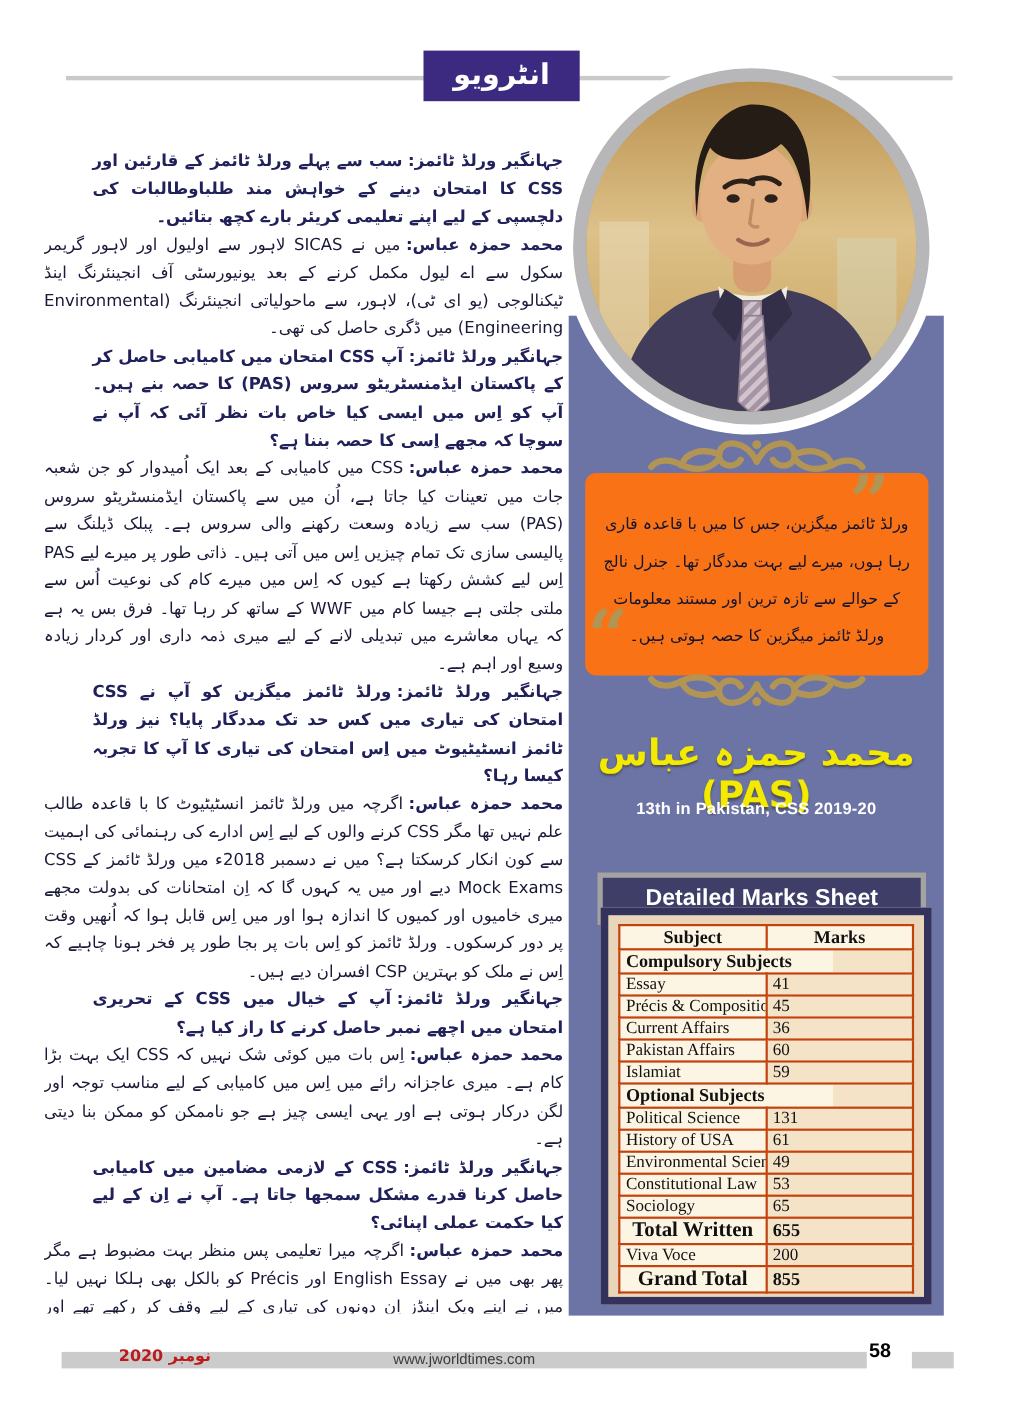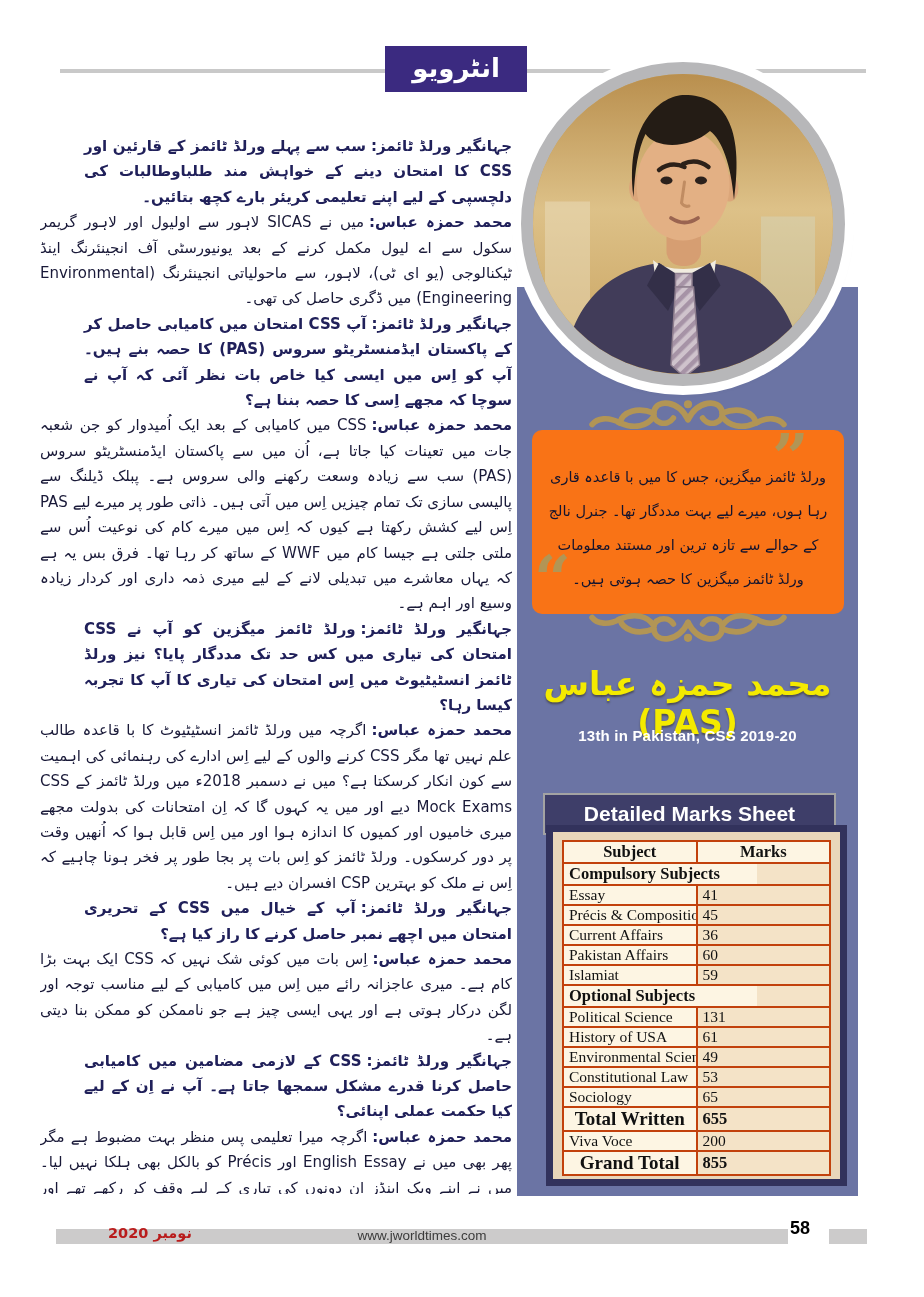--- a/index.html
+++ b/index.html
@@ -42,21 +42,21 @@
   .quote-open{left:772px;top:438px;}
   .quote-close{left:534px;top:560px;}
 
   .name{left:517px;top:664px;width:341px;text-align:center;direction:rtl;z-index:4;
         color:#f4ea00;font-size:33px;font-weight:bold;font-family:"DejaVu Sans",sans-serif;
         text-shadow:0 2px 2px rgba(40,30,0,.45);}
   .subtitle{left:517px;top:727px;width:341px;text-align:center;color:#ffffff;z-index:4;
         font-size:15px;font-weight:bold;letter-spacing:0.2px;}
 
   .marks-title{left:543px;top:793px;width:289px;height:38px;background:#3e3e69;z-index:4;
-        border:2px solid #a3a3a3;color:#ffffff;font-size:21px;font-weight:bold;
+        border:5px solid #a3a3a3;color:#ffffff;font-size:21px;font-weight:bold;
         text-align:center;line-height:37px;}
   .marks-card{left:546px;top:825px;width:301px;height:361px;background:#e9d6ba;
         border:7px solid #32325c;box-sizing:border-box;padding:8px 9px;z-index:4;}
   .marks-card table{width:100%;height:100%;border-collapse:collapse;table-layout:fixed;
         background:#fdf5e3;}
   .marks-card th,.marks-card td{border:2px solid #c2410c;padding:0 5px;color:#111;
         font-size:15.5px;font-family:Liberation Serif, serif;white-space:nowrap;
         overflow:hidden;}
   .marks-card th{font-weight:bold;text-align:center;font-size:16.5px;}
   .marks-card td.marks{background:#f4e3c7;}

